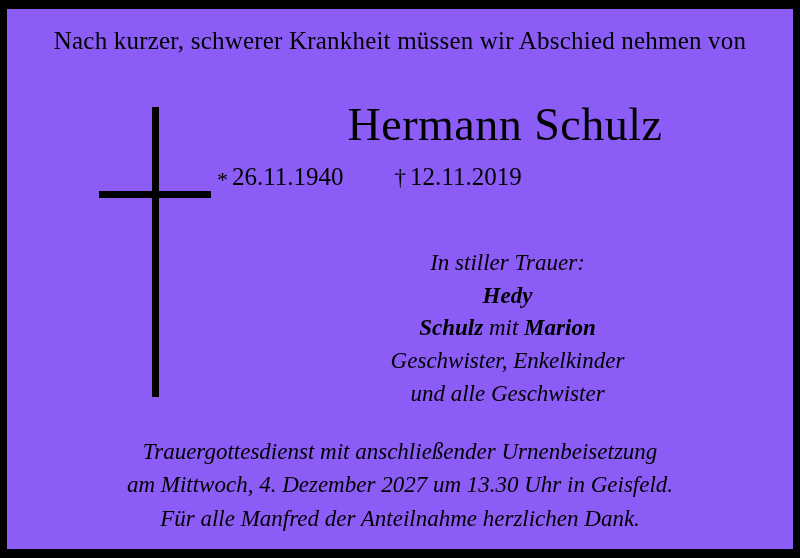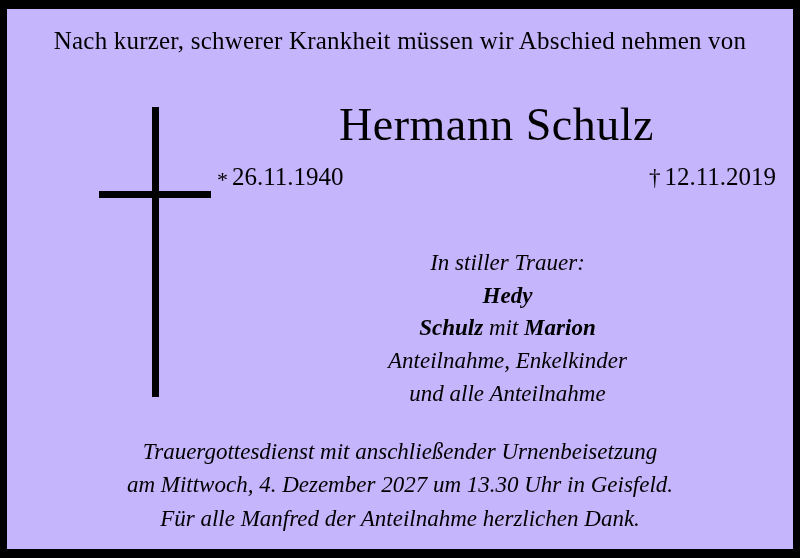--- a/index.html
+++ b/index.html
@@ -12,21 +12,21 @@
     height: 558px;
     font-family: "Liberation Serif", serif;
     color: #000000;
     overflow: hidden;
   }
   .obituary {
     position: relative;
     box-sizing: border-box;
     width: 800px;
     height: 558px;
-    background: #c4b5fd;
+    background: #8b5cf6;
     border-top: 9px solid #000000;
     border-bottom: 9px solid #000000;
     border-left: 7px solid #000000;
     border-right: 7px solid #000000;
     padding: 0;
   }
   .inner {
     position: relative;
     width: 100%;
     height: 100%;
@@ -64,35 +64,35 @@
     top: 84px;
     width: 112px;
     height: 7px;
     background: #000000;
   }
 
   
   .name-block {
     position: absolute;
     left: 210px;
-    right: 17px;
+    right: 0;
     top: 92px;
     text-align: center;
   }
   .name {
     font-size: 46px;
     line-height: 1.05;
     letter-spacing: 0.5px;
   }
   .dates {
     margin-top: 14px;
     font-size: 25px;
     display: flex;
-    justify-content: space-between;
-    gap: 89px;
+    justify-content: flex-start;
+    gap: 51px;
     align-items: baseline;
   }
   .dates .date-item {
     white-space: nowrap;
   }
   .sym {
     font-size: 23px;
     padding-right: 4px;
   }
   .sym-star {
@@ -149,22 +149,22 @@
       <div class="dates">
         <span class="date-item"><span class="sym sym-star">*</span><span>26.11.1940</span></span>
         <span class="date-item"><span class="sym">†</span><span>12.11.2019</span></span>
       </div>
     </div>
 
     <div class="mourners">
       <div>In stiller Trauer:</div>
       <div class="b">Hedy</div>
       <div><span class="b">Schulz</span><span> mit </span><span class="b">Marion</span></div>
-      <div>Anteilnahme, Enkelkinder</div>
-      <div>und alle Anteilnahme</div>
+      <div>Geschwister, Enkelkinder</div>
+      <div>und alle Geschwister</div>
     </div>
 
     <div class="footer">
       <div>Trauergottesdienst mit anschließender Urnenbeisetzung</div>
       <div>am Mittwoch, 4. Dezember 2027 um 13.30 Uhr in Geisfeld.</div>
       <div>Für alle Manfred der Anteilnahme herzlichen Dank.</div>
     </div>
 
   </div>
 </div>

